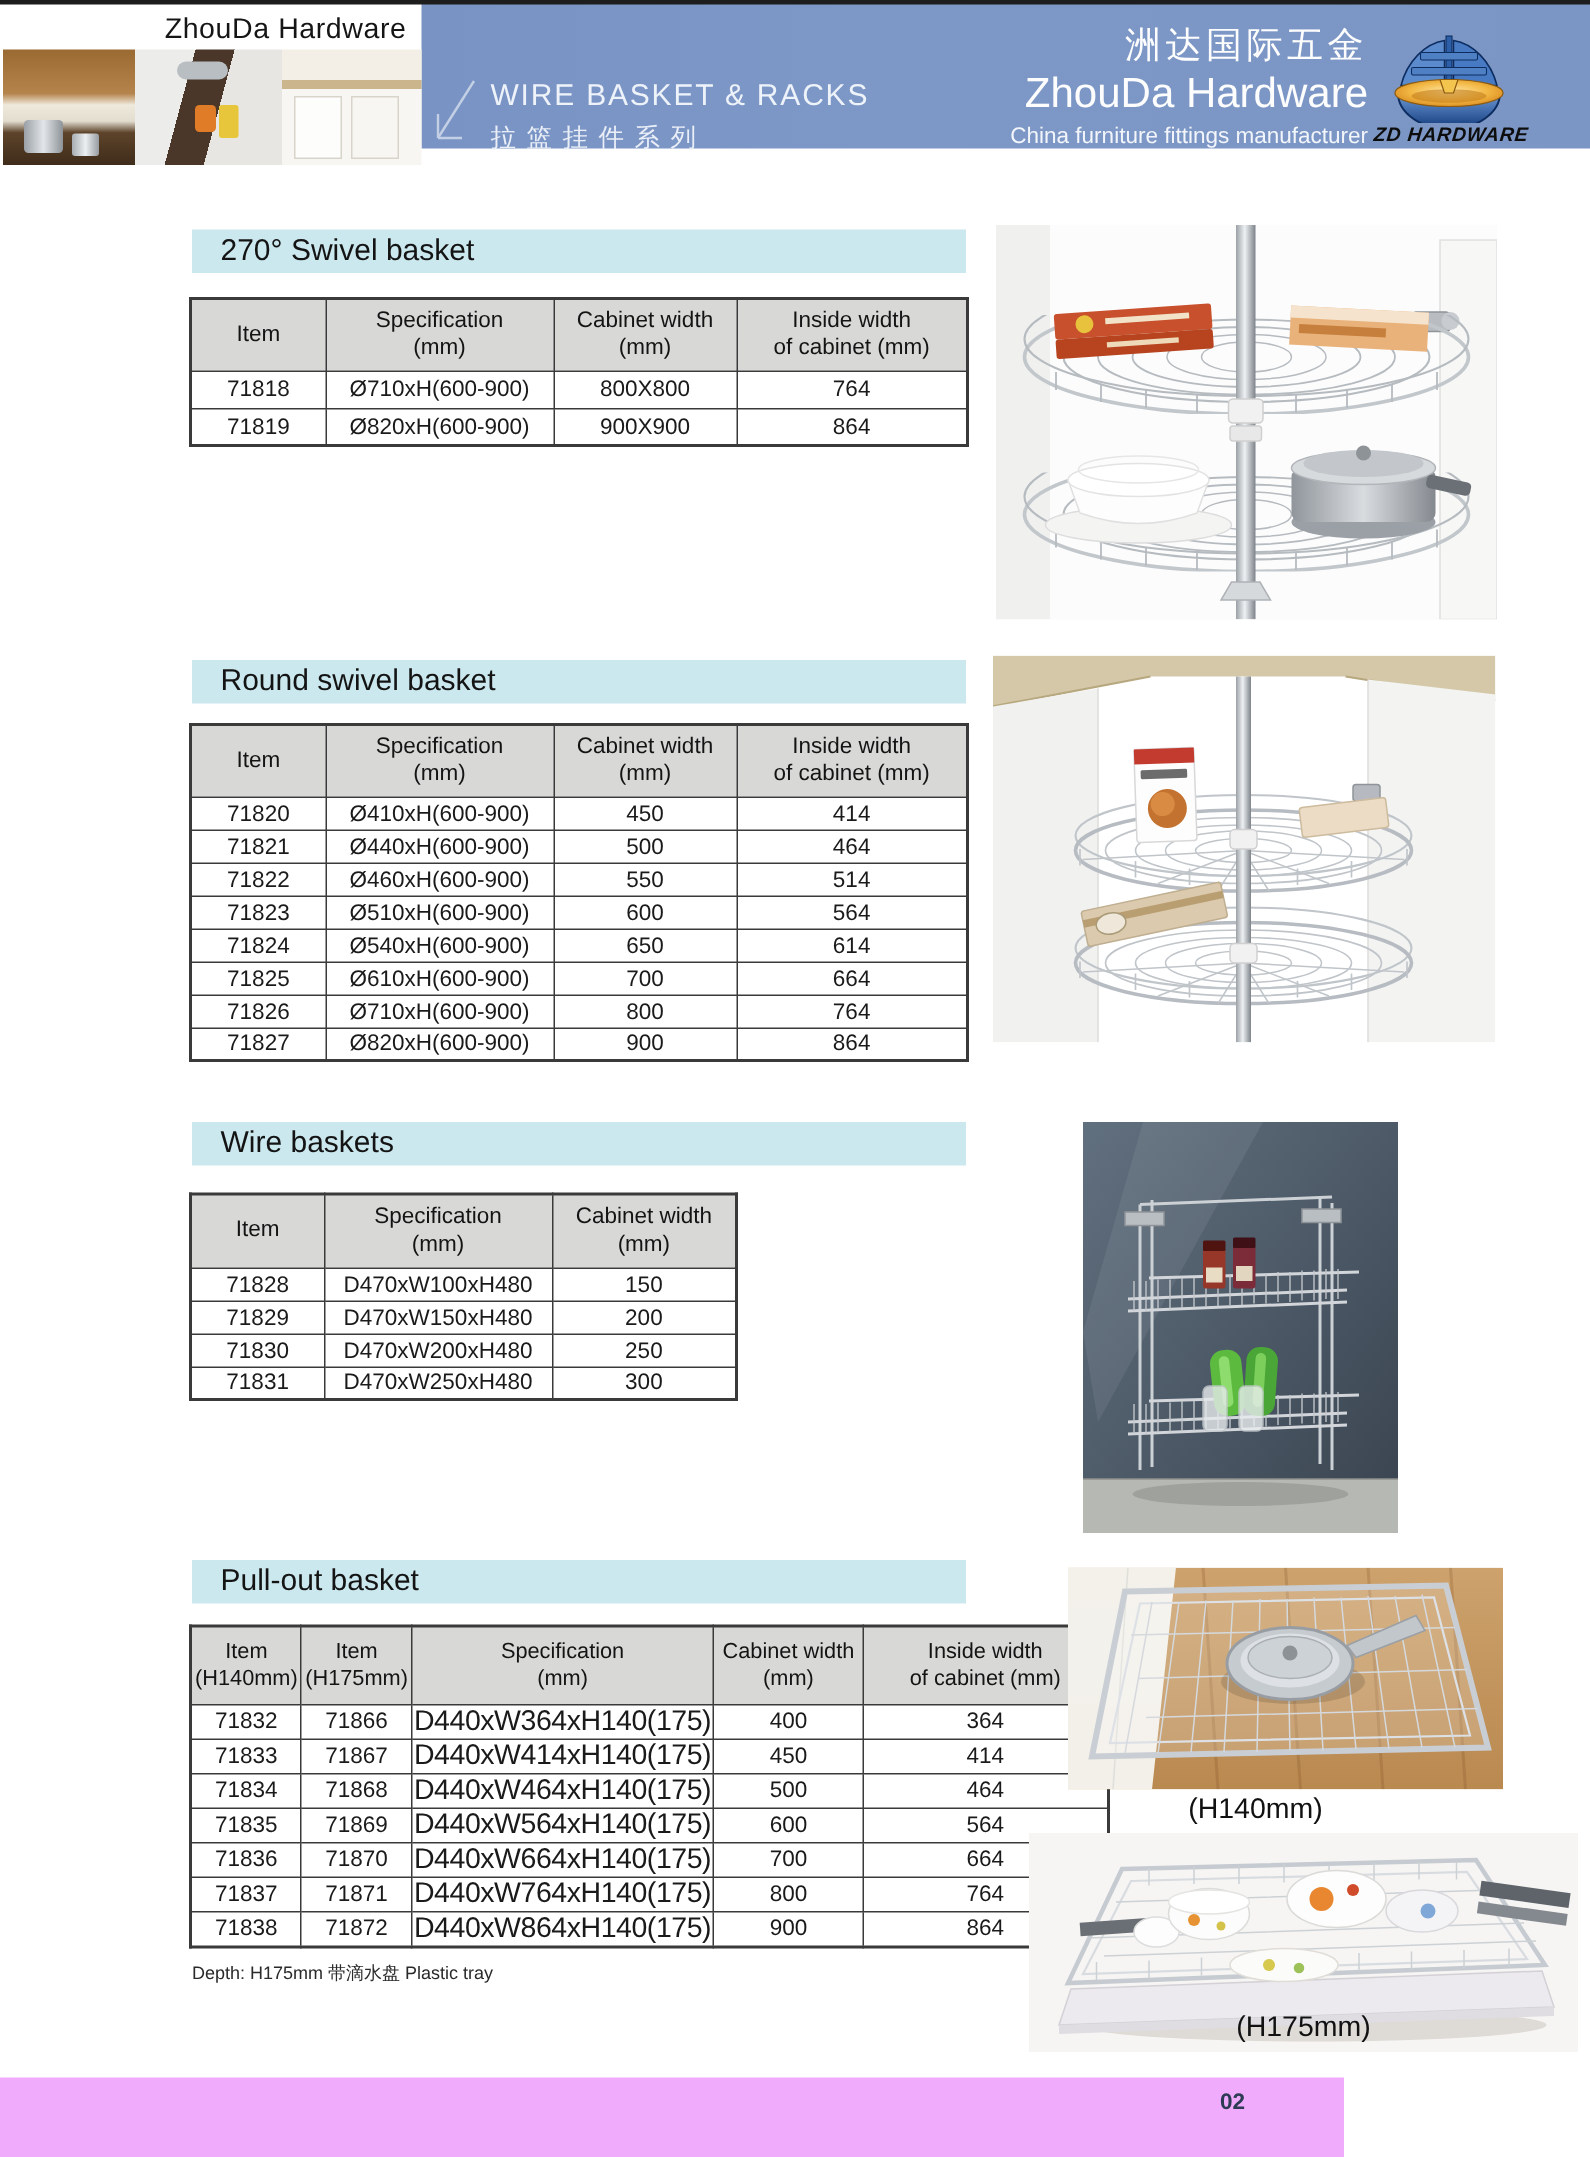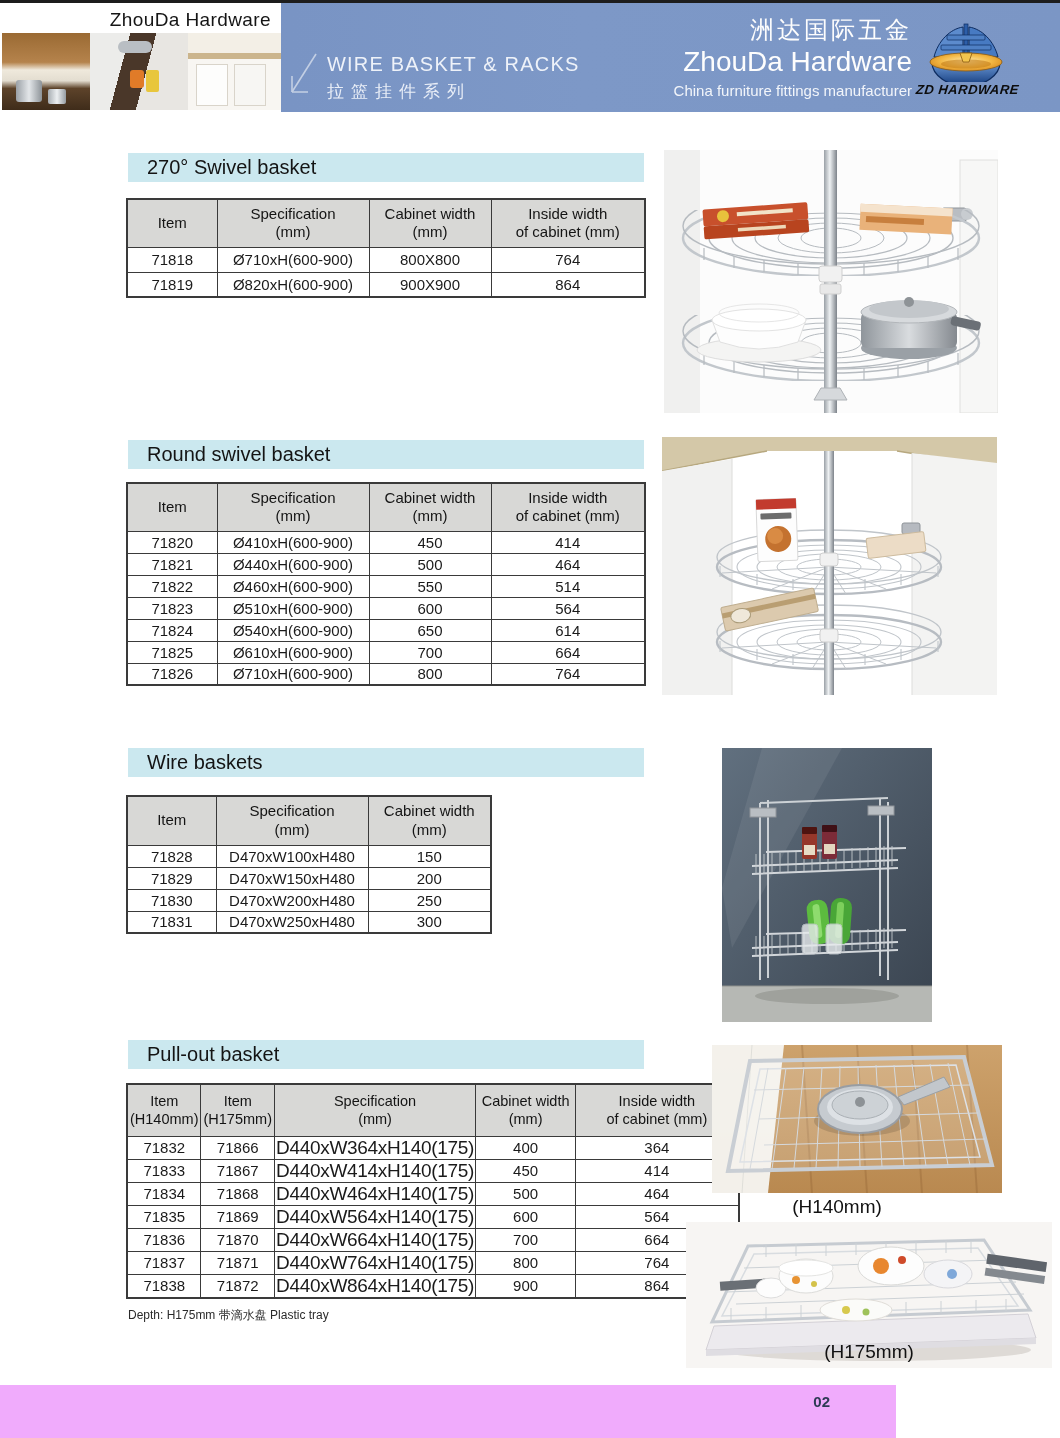--- a/index.html
+++ b/index.html
@@ -1,19 +1,19 @@
 <!DOCTYPE html>
 <html><head>
 <meta charset="utf-8">
 <style>
   html,body{margin:0;padding:0;background:#e9e9e9;}
   .page{position:relative;width:1060px;height:1438px;margin:0 auto;background:#fff;
         overflow:hidden;font-family:"Liberation Sans",sans-serif;color:#161616;}
   
-  .header{position:absolute;left:0;top:0;width:1060px;height:112px;
+  .header{position:absolute;left:0;top:0;width:1060px;height:99px;
           background:linear-gradient(90deg,#7590c1 0%,#7d98c7 55%,#7b96c5 100%);}
   .top-edge{position:absolute;left:0;top:0;width:1060px;height:3px;background:#1d1d1d;z-index:9;}
   .header-left{position:absolute;left:0;top:0;width:281px;height:115px;background:#fff;}
   .brand-title{position:absolute;top:9px;right:10px;font-size:19px;letter-spacing:.4px;color:#151515;}
   .photo-strip{position:absolute;left:2px;top:33px;width:279px;height:77px;display:flex;}
   .hphoto{height:77px;position:relative;overflow:hidden;}
   .hp-a{width:88px;background:linear-gradient(180deg,#9a6a33 0%,#b5834c 38%,#efe9dc 48%,#e3ddd0 62%,#5d432a 72%,#3f2c1a 100%);}
   .hp-a .pot1{position:absolute;left:14px;bottom:8px;width:26px;height:22px;border-radius:3px;
         background:linear-gradient(90deg,#9aa0a6,#e3e6e9 50%,#8d9398);}
   .hp-a .pot2{position:absolute;left:46px;bottom:6px;width:18px;height:15px;border-radius:2px;
@@ -222,20 +222,26 @@
           <td>Ø610xH(600-900)</td>
           <td>700</td>
           <td>664</td>
         </tr>
         <tr>
           <td class="item-no">71826</td>
           <td>Ø710xH(600-900)</td>
           <td>800</td>
           <td>764</td>
         </tr>
+        <tr>
+          <td class="item-no">71827</td>
+          <td>Ø820xH(600-900)</td>
+          <td>900</td>
+          <td>864</td>
+        </tr>
       </tbody>
     </table>
 
   <table class="spec t3" style="left:126px;top:795px">
       <colgroup>
         <col style="width: 89px;">
         <col style="width: 152px;">
         <col style="width: 123px;">
       </colgroup>
       <thead>

